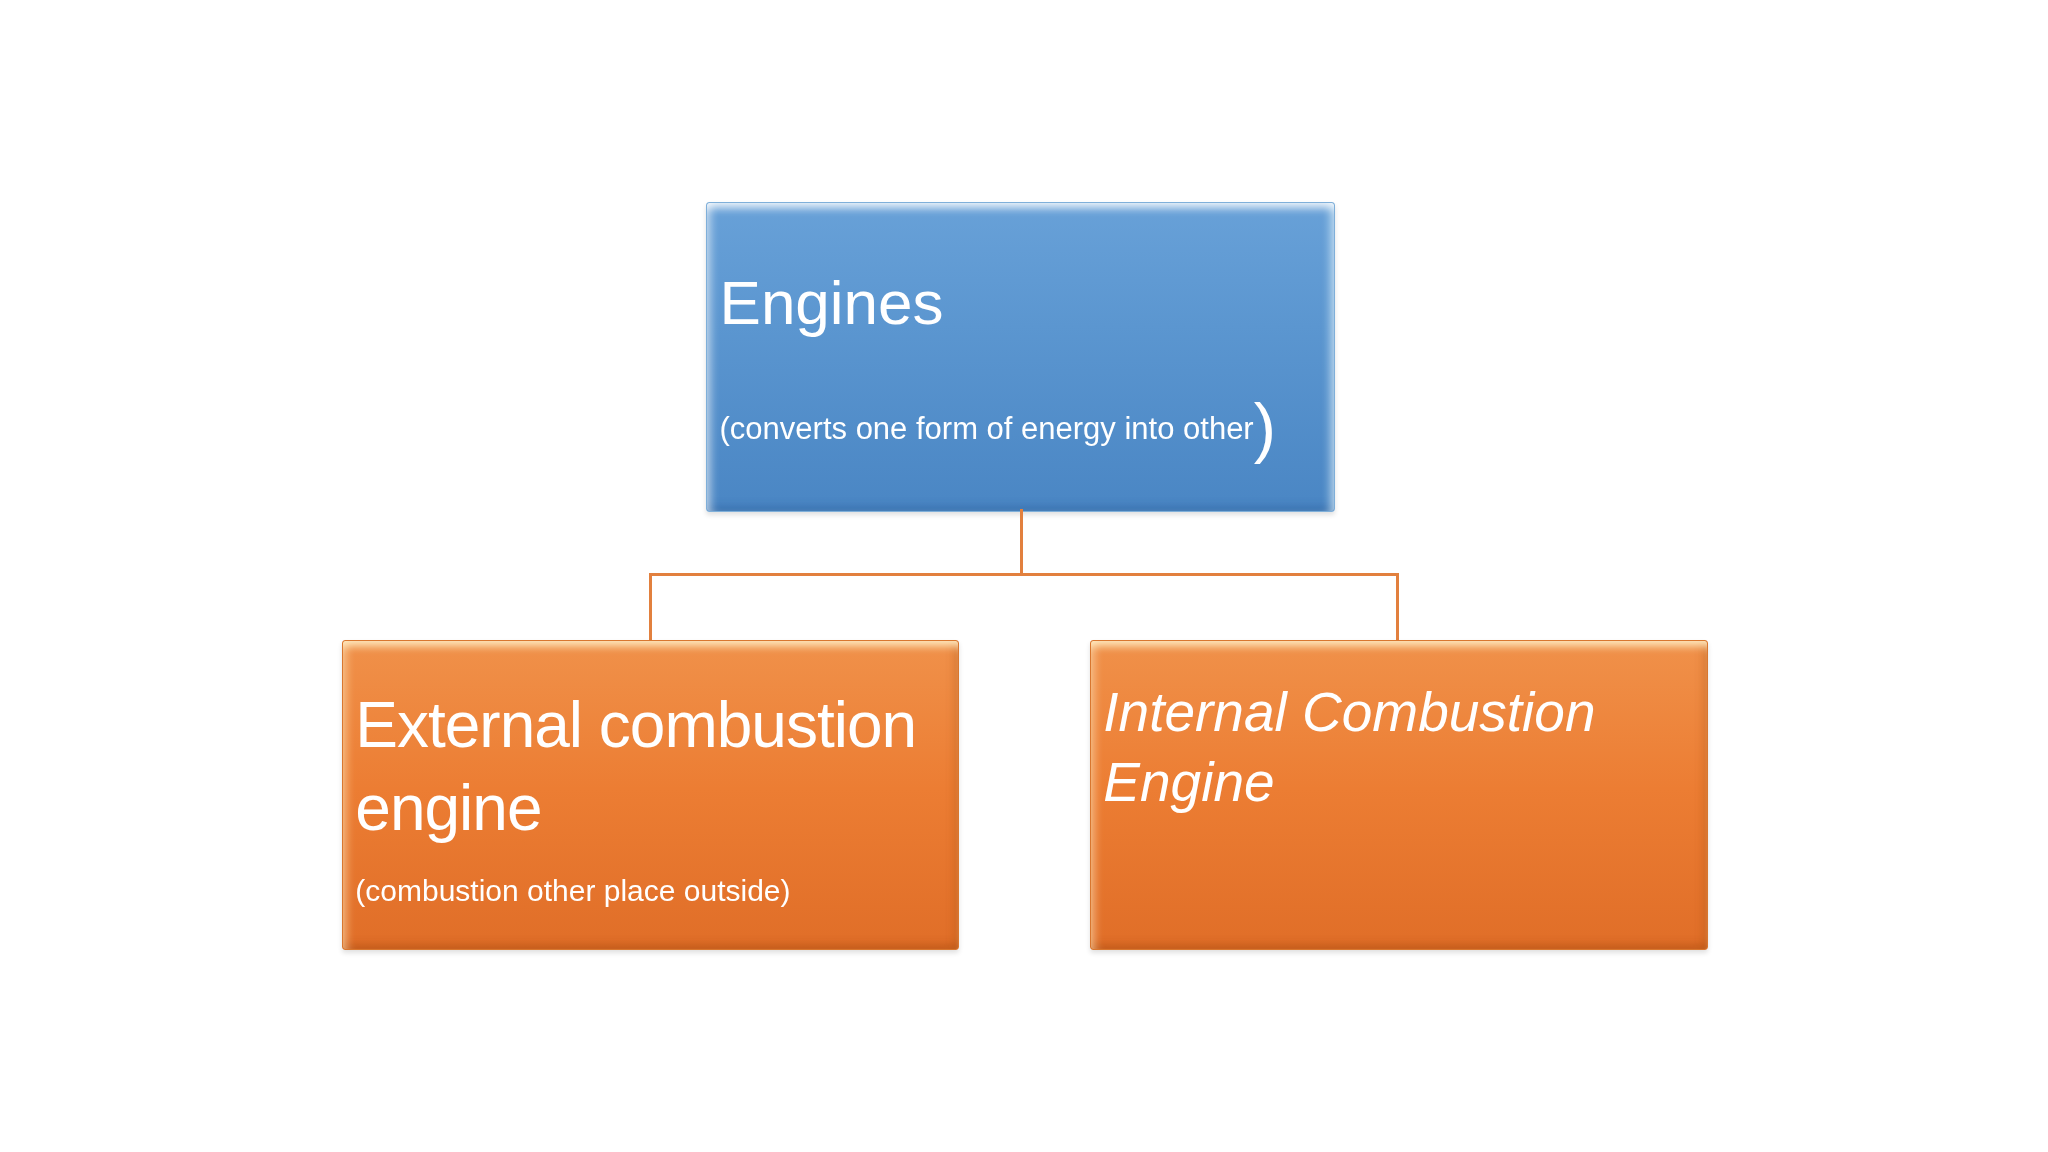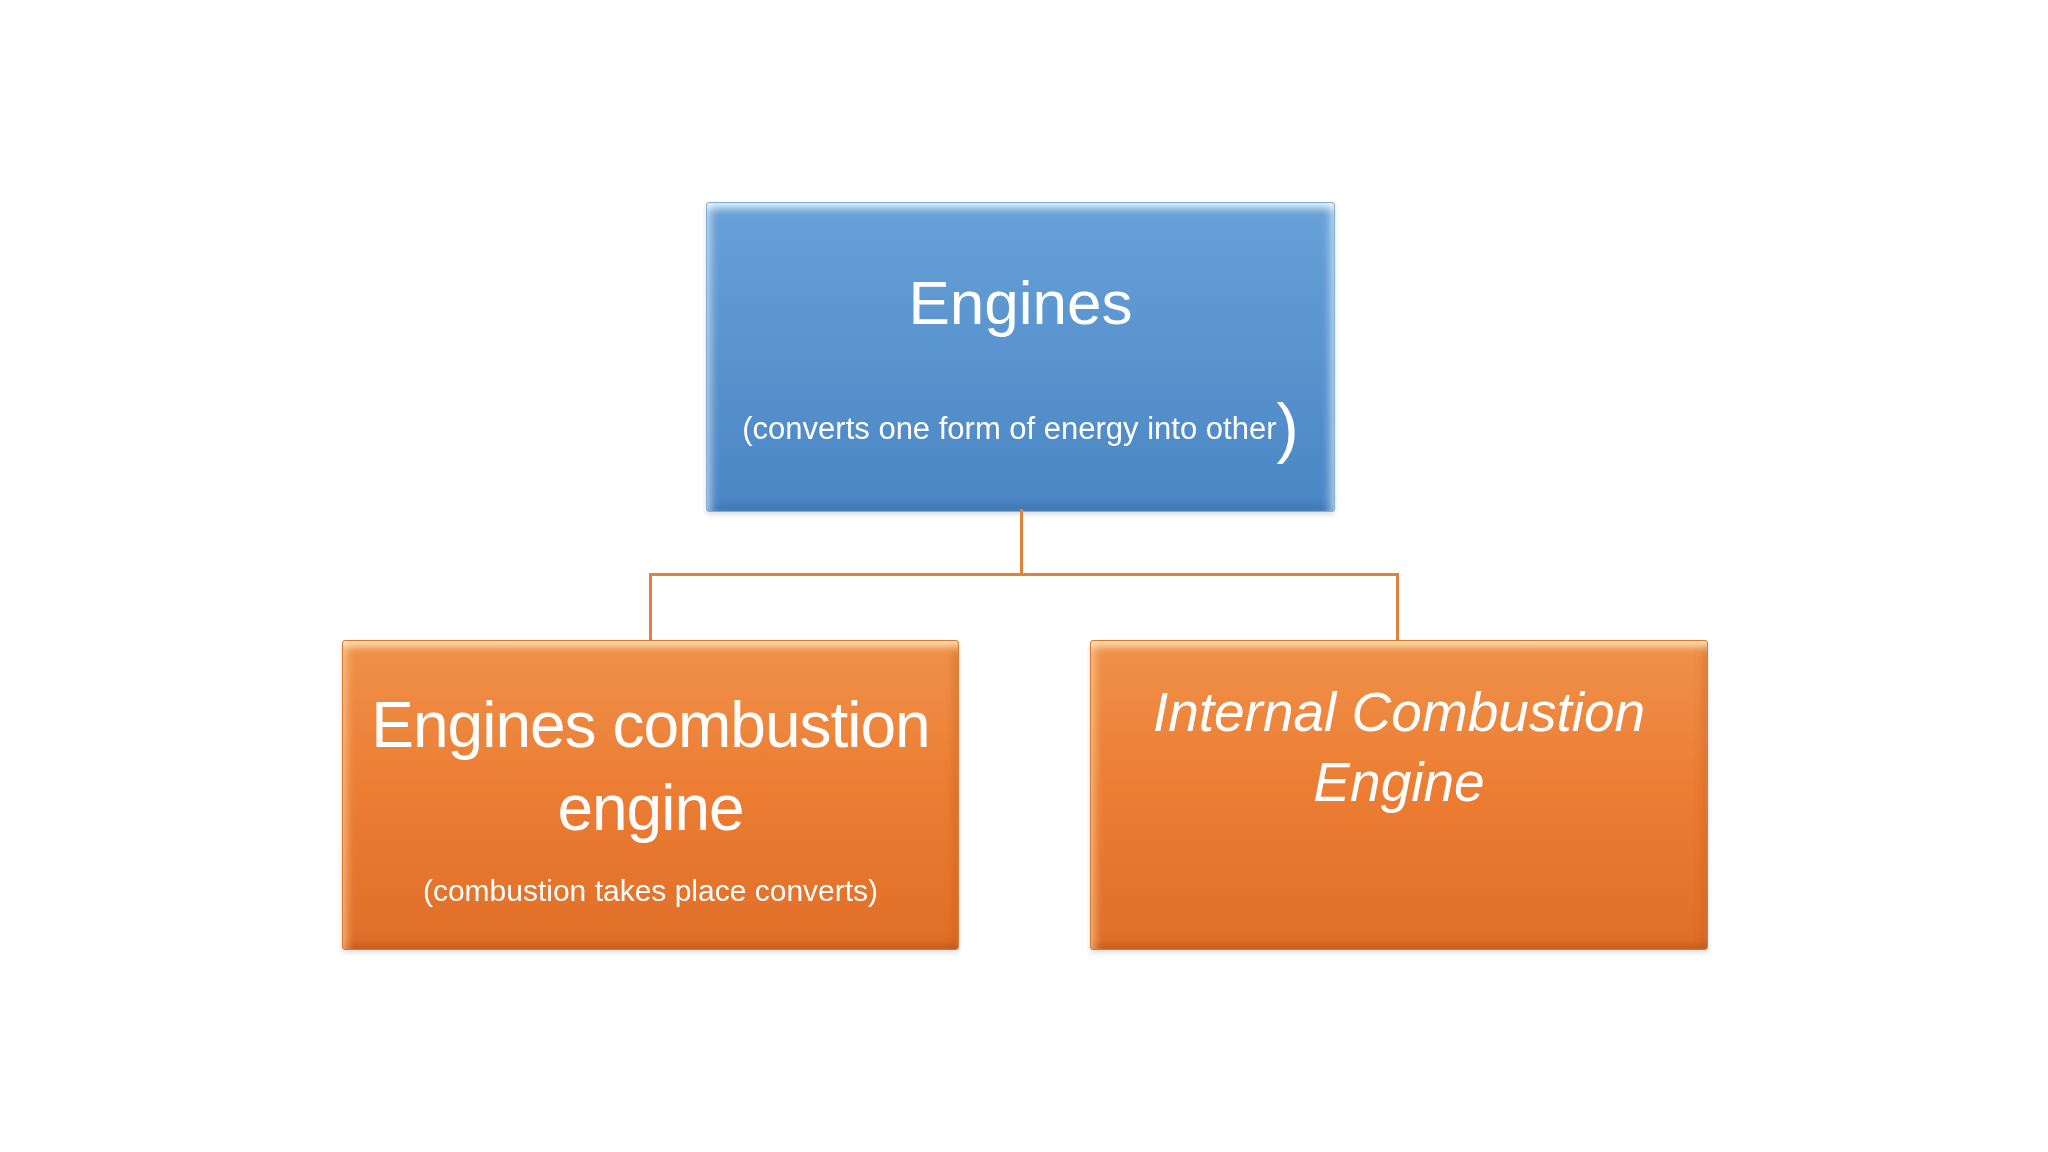--- a/index.html
+++ b/index.html
@@ -13,21 +13,21 @@
     width: 2048px;
     height: 1152px;
     background: var(--canvas-bg, #ffffff);
     overflow: hidden;
   }
   
   .node {
     position: absolute;
     border-radius: 3px;
     color: var(--node-text, #ffffff);
-    text-align: center;
+    text-align: left;
   }
   .node.blue {
     background: linear-gradient(180deg,
       var(--blue-top, #68a1d8) 0%,
       #5b96d0 40%,
       var(--blue-bottom, #4a86c4) 100%);
     border: 1px solid #7fafd9;
     box-shadow:
       inset 0 10px 8px -5px rgba(255,255,255,0.85),
       inset 10px 0 8px -6px rgba(255,255,255,0.55),
@@ -95,24 +95,24 @@
     <div class="subtitle"><span>(converts one form of energy into other</span><span class="bigparen">)</span></div>
   </div>
 
   <div class="connector" id="conn-stub"></div>
   <div class="connector" id="conn-h"></div>
   <div class="connector" id="conn-ldrop"></div>
   <div class="connector" id="conn-rdrop"></div>
 
   <div class="node orange" id="node-external">
     <div class="title">
-      <div>Engines combustion</div>
+      <div>External combustion</div>
       <div>engine</div>
     </div>
-    <div class="subtitle">(combustion takes place converts)</div>
+    <div class="subtitle">(combustion other place outside)</div>
   </div>
 
   <div class="node orange" id="node-internal">
     <div class="title">
       <div>Internal Combustion</div>
       <div>Engine</div>
     </div>
   </div>
 
 </div>

